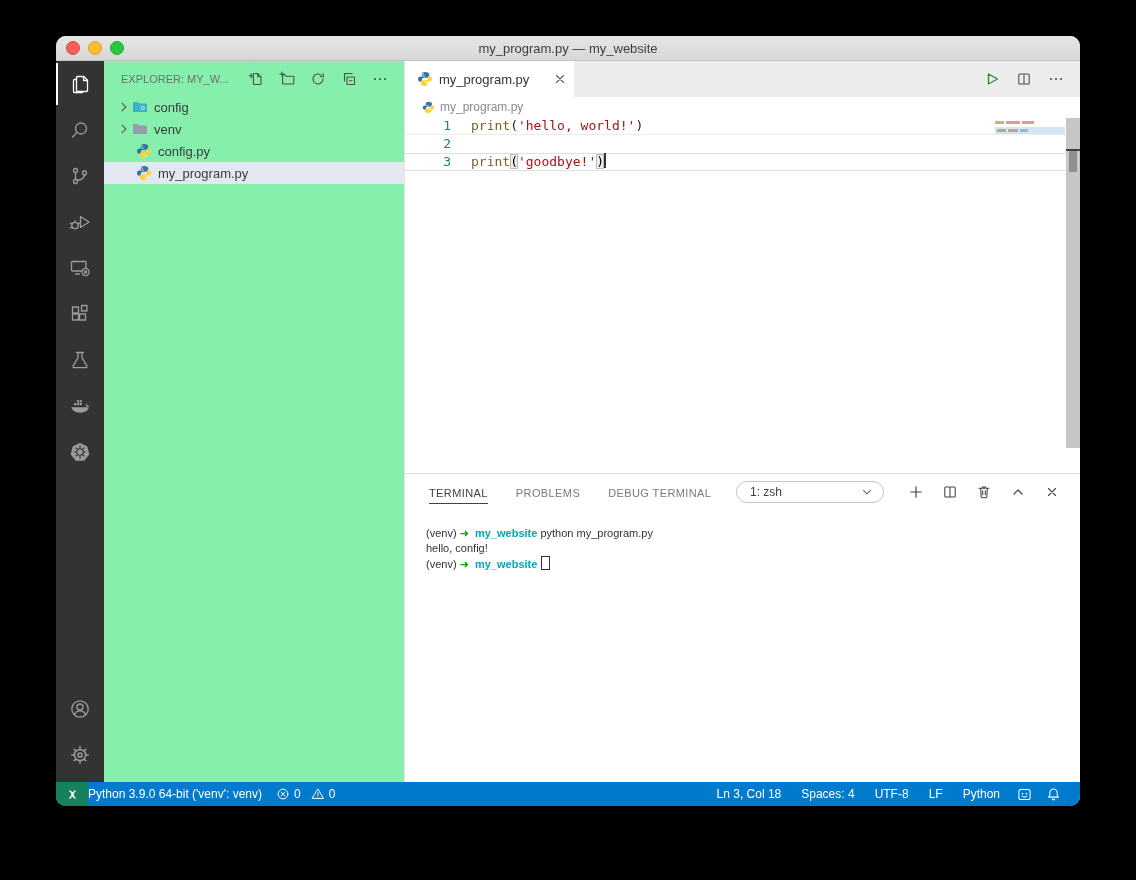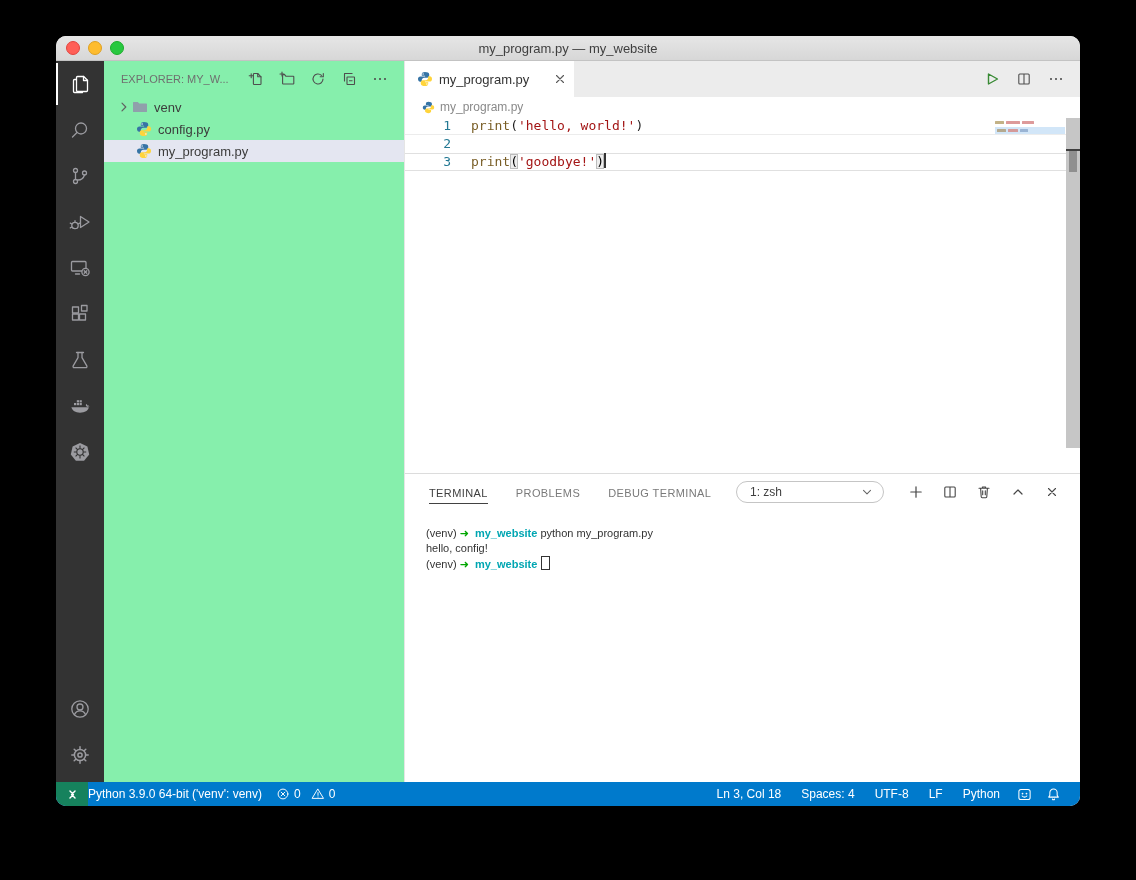--- a/index.html
+++ b/index.html
@@ -265,20 +265,35 @@
           <span>
               <svg width="16" height="16" viewBox="0 0 16 16" fill="currentColor">
                 <circle cx="3" cy="8" r="1.1"></circle>
                 <circle cx="8" cy="8" r="1.1"></circle>
                 <circle cx="13" cy="8" r="1.1"></circle>
               </svg>
             </span>
         </span>
       </div>
       <div class="rows">
+        <div class="row">
+          <span class="chev">
+              <svg width="16" height="16" viewBox="0 0 16 16" fill="none" stroke="currentColor" stroke-width="1.2" stroke-linecap="round" stroke-linejoin="round">
+                <path d="M6 4.2l3.8 3.8L6 11.8"></path>
+              </svg>
+            </span>
+          <span class="ficon">
+              <svg width="16" height="16" viewBox="0 0 16 16">
+                <path fill="#3bb3c4" d="M1 3.6c0-.3.2-.6.6-.6h4.2l1.4 1.5h7.2c.3 0 .6.3.6.6v7.3c0 .3-.3.6-.6.6H1.6a.6.6 0 0 1-.6-.6z"></path>
+                <circle cx="10.8" cy="9" r="2.3" fill="#8fdbe6"></circle>
+                <circle cx="10.8" cy="9" r=".9" fill="#3bb3c4"></circle>
+              </svg>
+            </span>
+          <span>config</span>
+        </div>
         <div class="row">
           <span class="chev">
               <svg width="16" height="16" viewBox="0 0 16 16" fill="none" stroke="currentColor" stroke-width="1.2" stroke-linecap="round" stroke-linejoin="round">
                 <path d="M6 4.2l3.8 3.8L6 11.8"></path>
               </svg>
             </span>
           <span class="ficon">
               <svg width="16" height="16" viewBox="0 0 16 16">
                 <path fill="#90a0ab" d="M1 3.6c0-.3.2-.6.6-.6h4.2l1.4 1.5h7.2c.3 0 .6.3.6.6v7.3c0 .3-.3.6-.6.6H1.6a.6.6 0 0 1-.6-.6z"></path>
               </svg>

